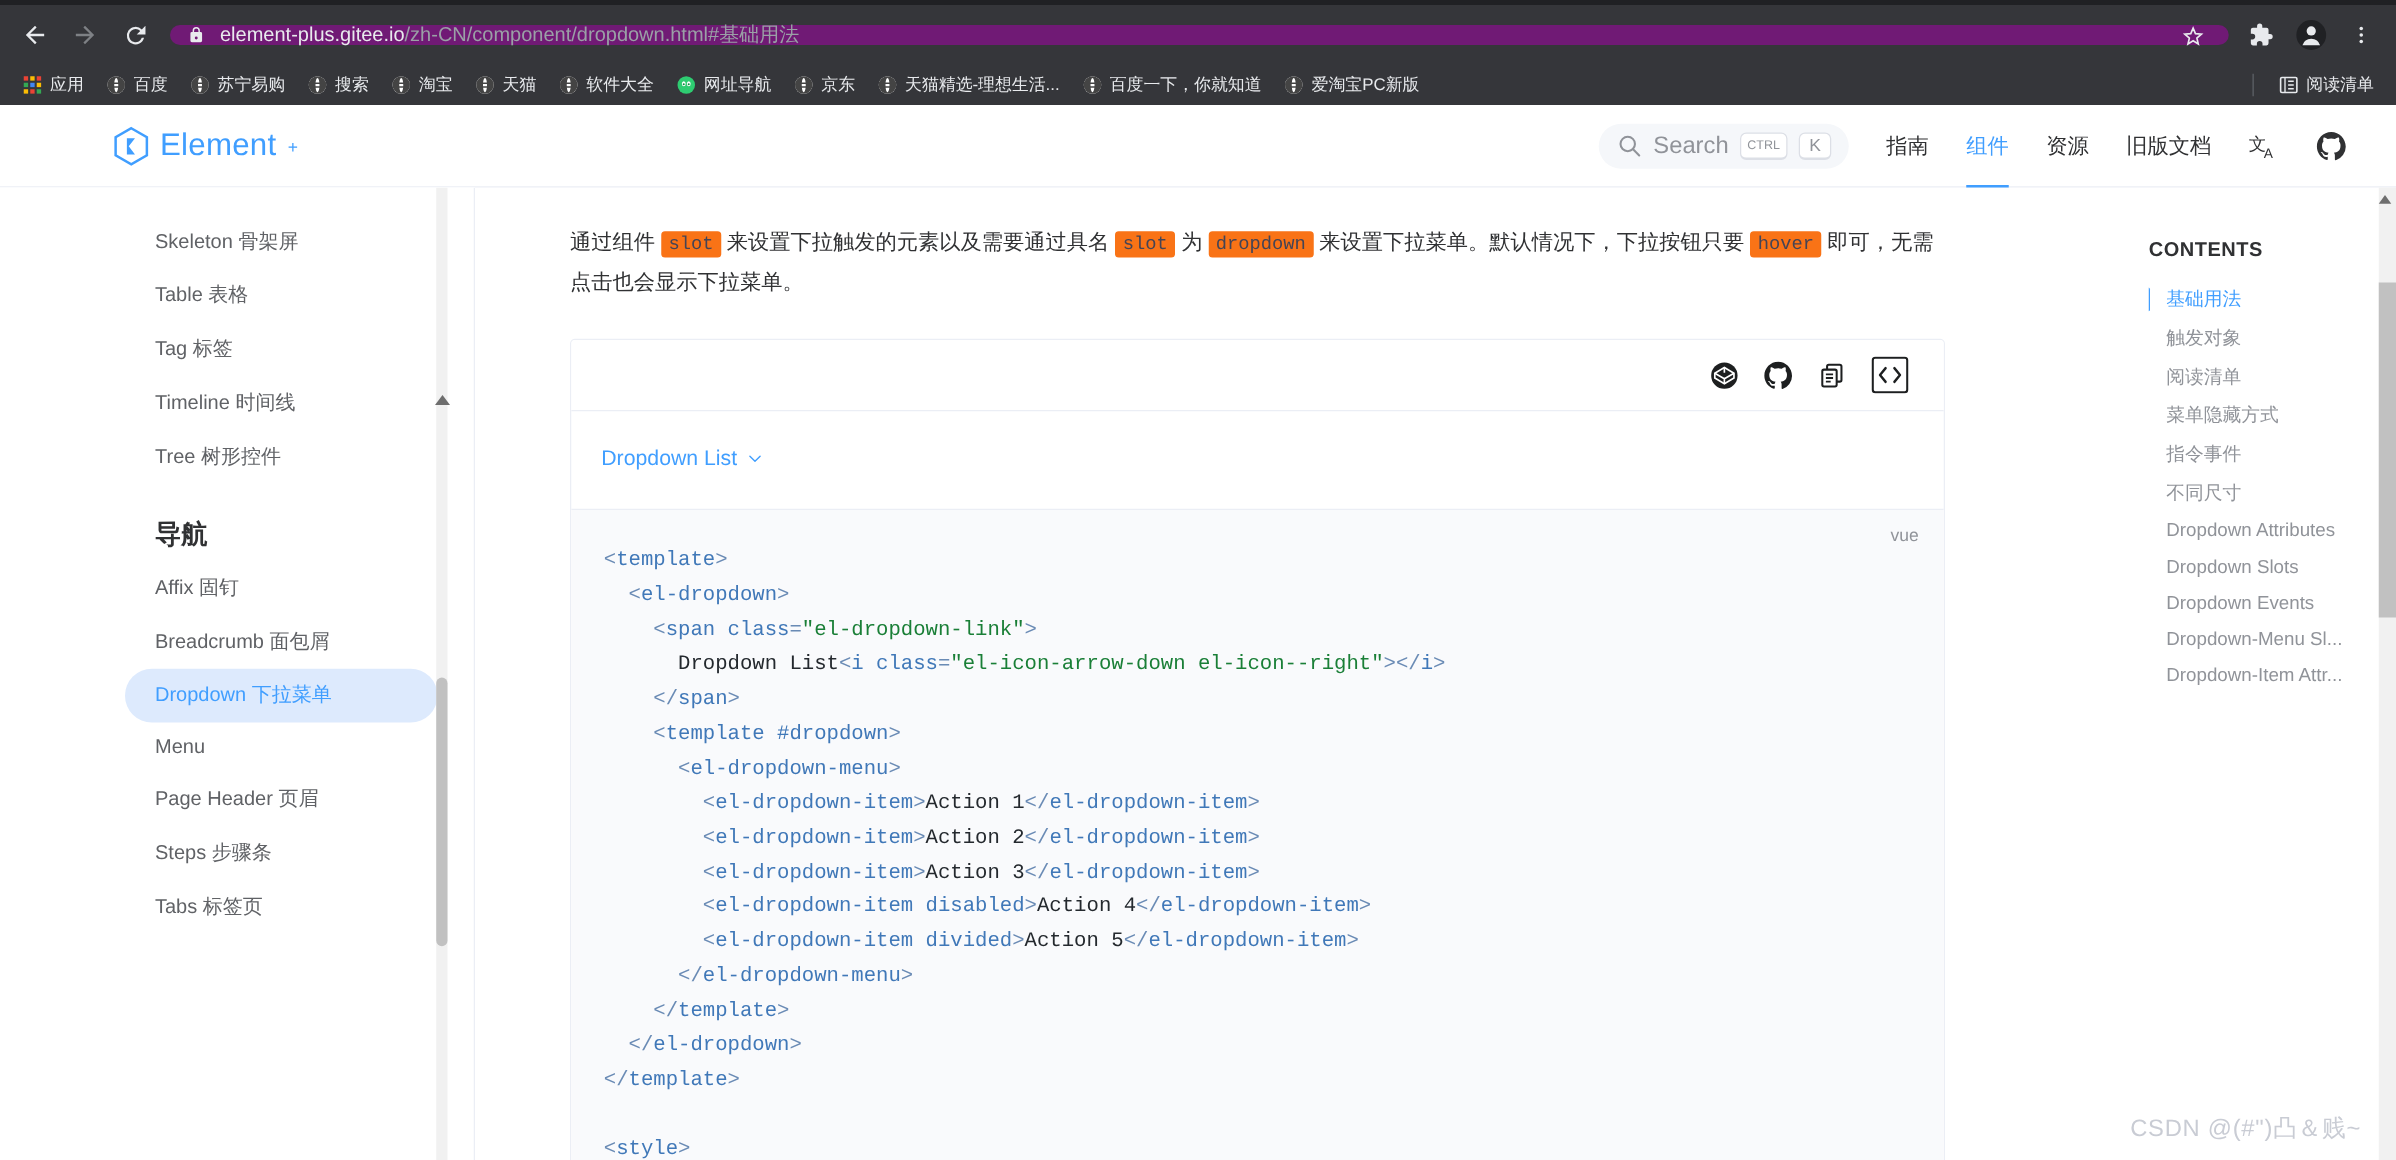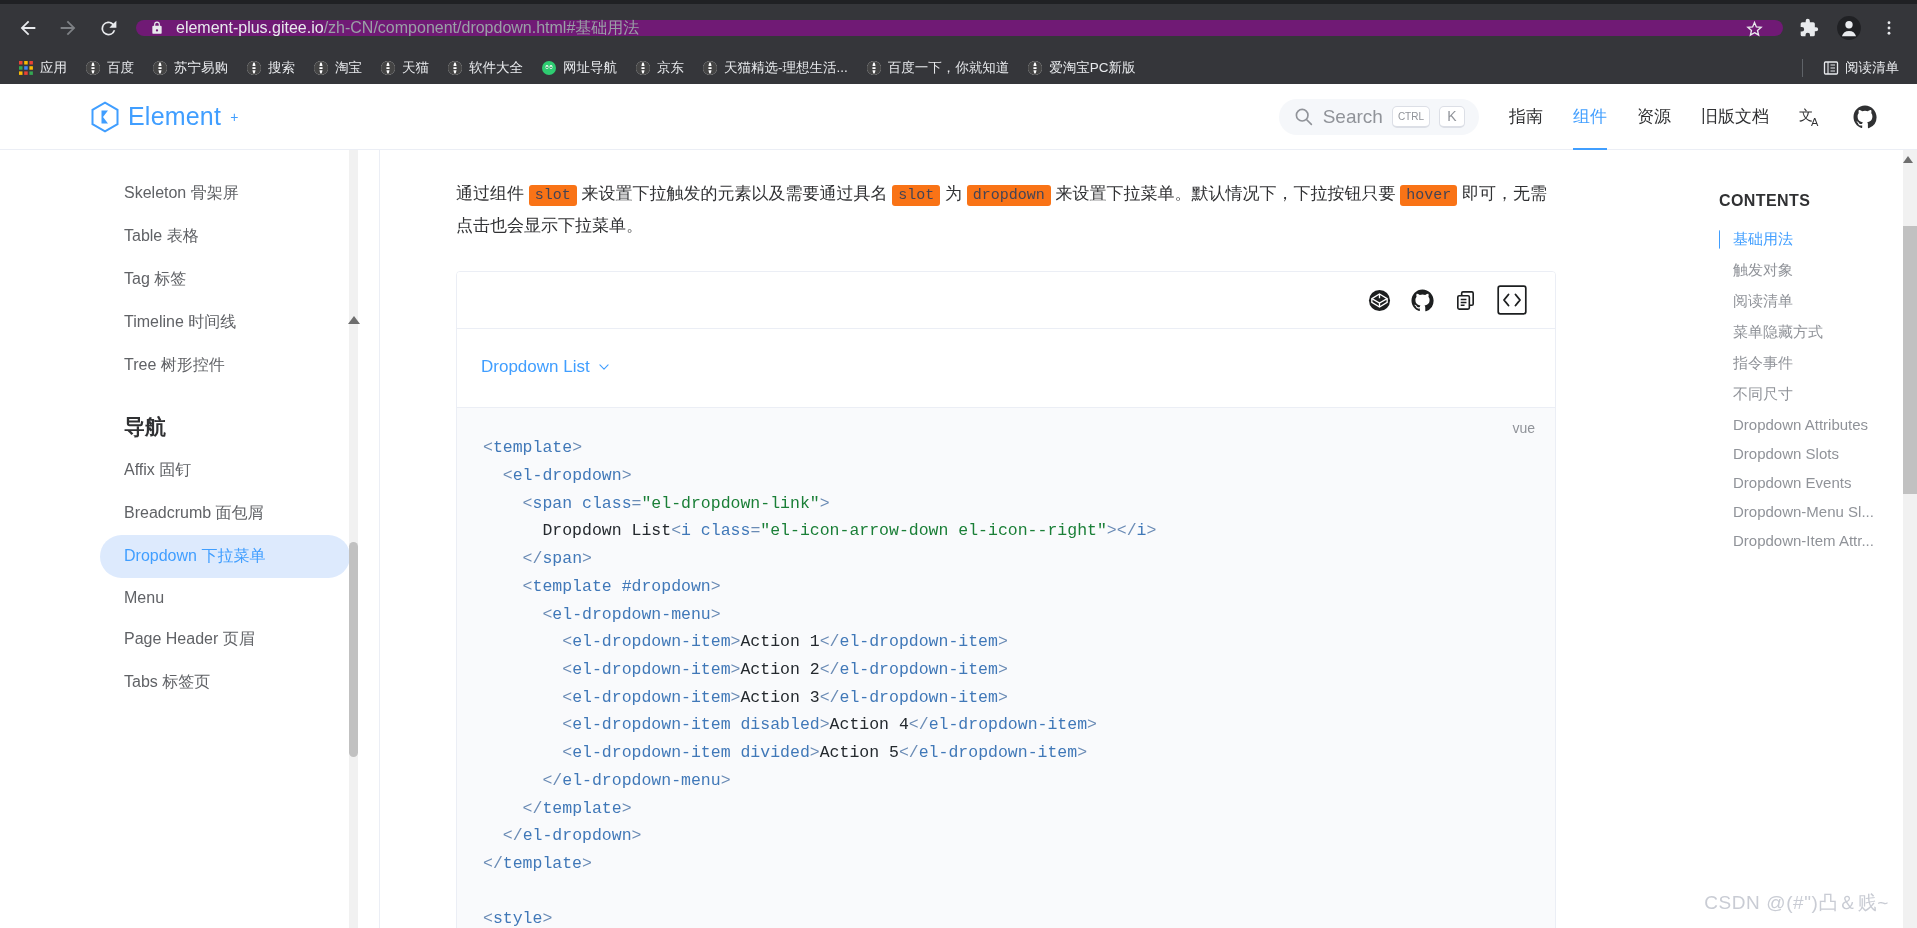--- a/index.html
+++ b/index.html
@@ -439,20 +439,21 @@
       <div class="side-item">Timeline 时间线</div>
       <div class="side-item">Tree 树形控件</div>
 
       <div class="side-group">导航</div>
 
       <div class="side-item">Affix 固钉</div>
       <div class="side-item">Breadcrumb 面包屑</div>
       <div class="side-item active">Dropdown 下拉菜单</div>
       <div class="side-item">Menu</div>
       <div class="side-item">Page Header 页眉</div>
+      <div class="side-item">Steps 步骤条</div>
       <div class="side-item">Tabs 标签页</div>
 
       <div id="sidebar-scrollbar"></div>
       <div id="sidebar-thumb"></div>
       <div id="sidebar-arrow-up"></div>
       <div id="sidebar-border"></div>
     </div>
 
     <div id="main">
       <p id="desc">通过组件 <code class="inline">slot</code> 来设置下拉触发的元素以及需要通过具名 <code class="inline">slot</code> 为 <code class="inline">dropdown</code> 来设置下拉菜单。默认情况下，下拉按钮只要 <code class="inline">hover</code> 即可，无需点击也会显示下拉菜单。</p>

